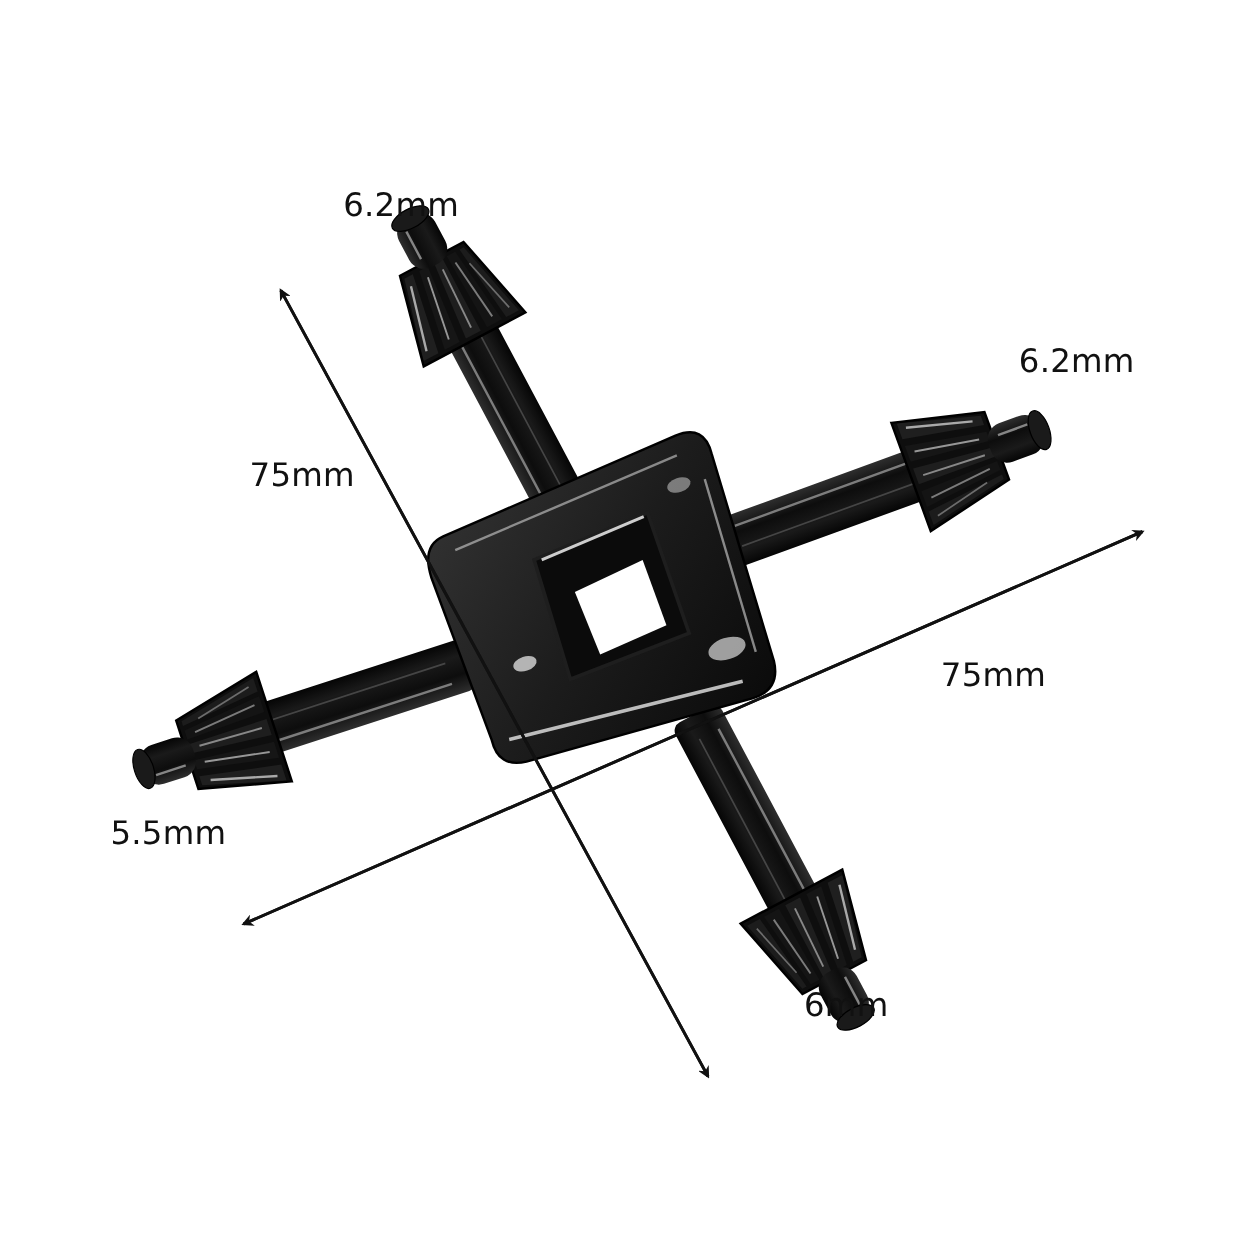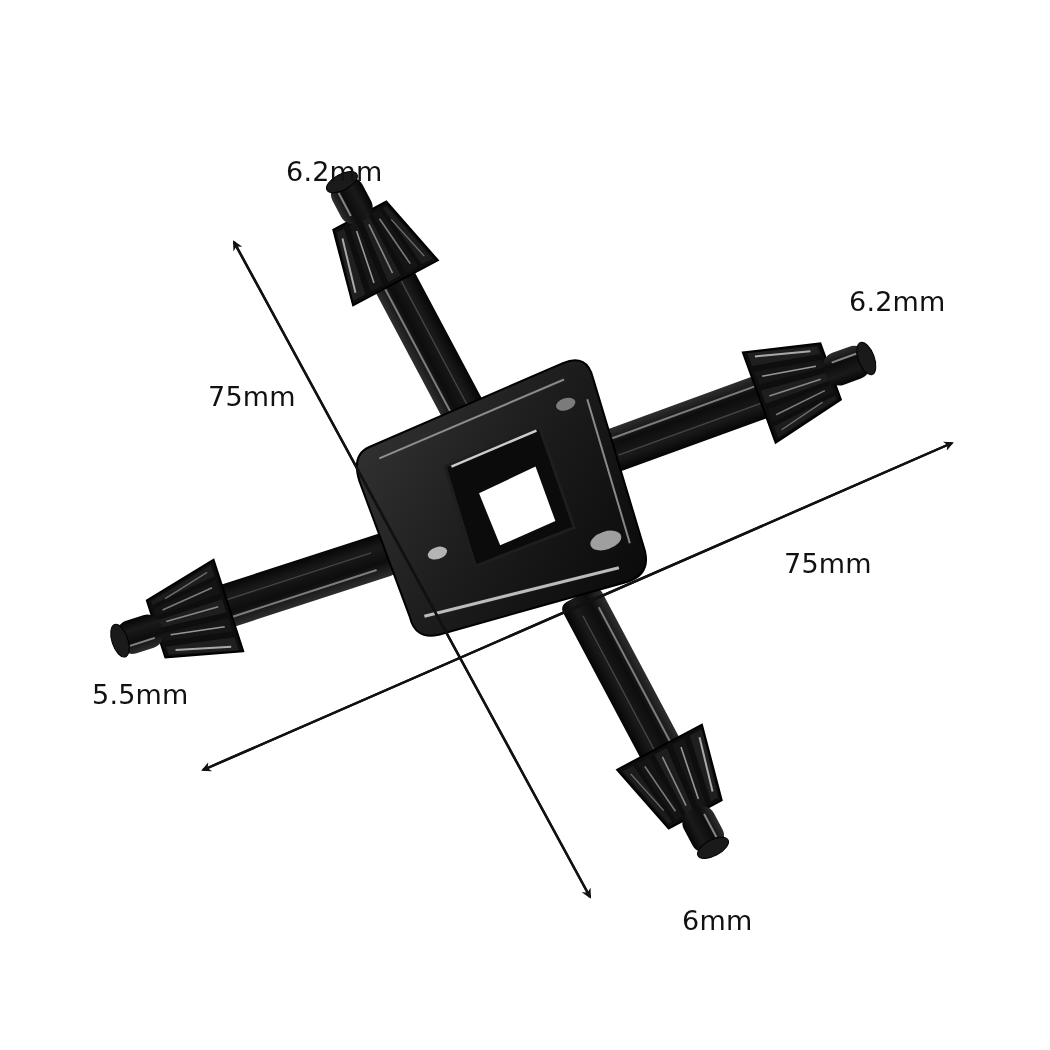--- a/index.html
+++ b/index.html
@@ -119,16 +119,16 @@
       <line x1="590" y1="897" x2="234" y2="242" stroke="#111" stroke-width="2.4" marker-end="url(#arrowHead)"></line>
       <line x1="234" y1="242" x2="590" y2="897" stroke="#111" stroke-width="2.4" marker-end="url(#arrowHead)"></line>
       <line x1="952" y1="443" x2="203" y2="770" stroke="#111" stroke-width="2.4" marker-end="url(#arrowHead)"></line>
       <line x1="203" y1="770" x2="952" y2="443" stroke="#111" stroke-width="2.4" marker-end="url(#arrowHead)"></line>
     </g>
   </svg>
 
   <div class="dim-label" style="left:286px; top:158px;">6.2mm</div>
   <div class="dim-label" style="left:849px; top:288px;">6.2mm</div>
   <div class="dim-label" style="left:92px; top:681px;">5.5mm</div>
-  <div class="dim-label" style="left:670px; top:907px;margin-left:12px;">6mm</div>
+  <div class="dim-label" style="left:670px; top:825px;">6mm</div>
   <div class="dim-label" style="left:208px; top:383px;">75mm</div>
   <div class="dim-label" style="left:784px; top:550px;">75mm</div>
 </div>
 
 </body></html>

